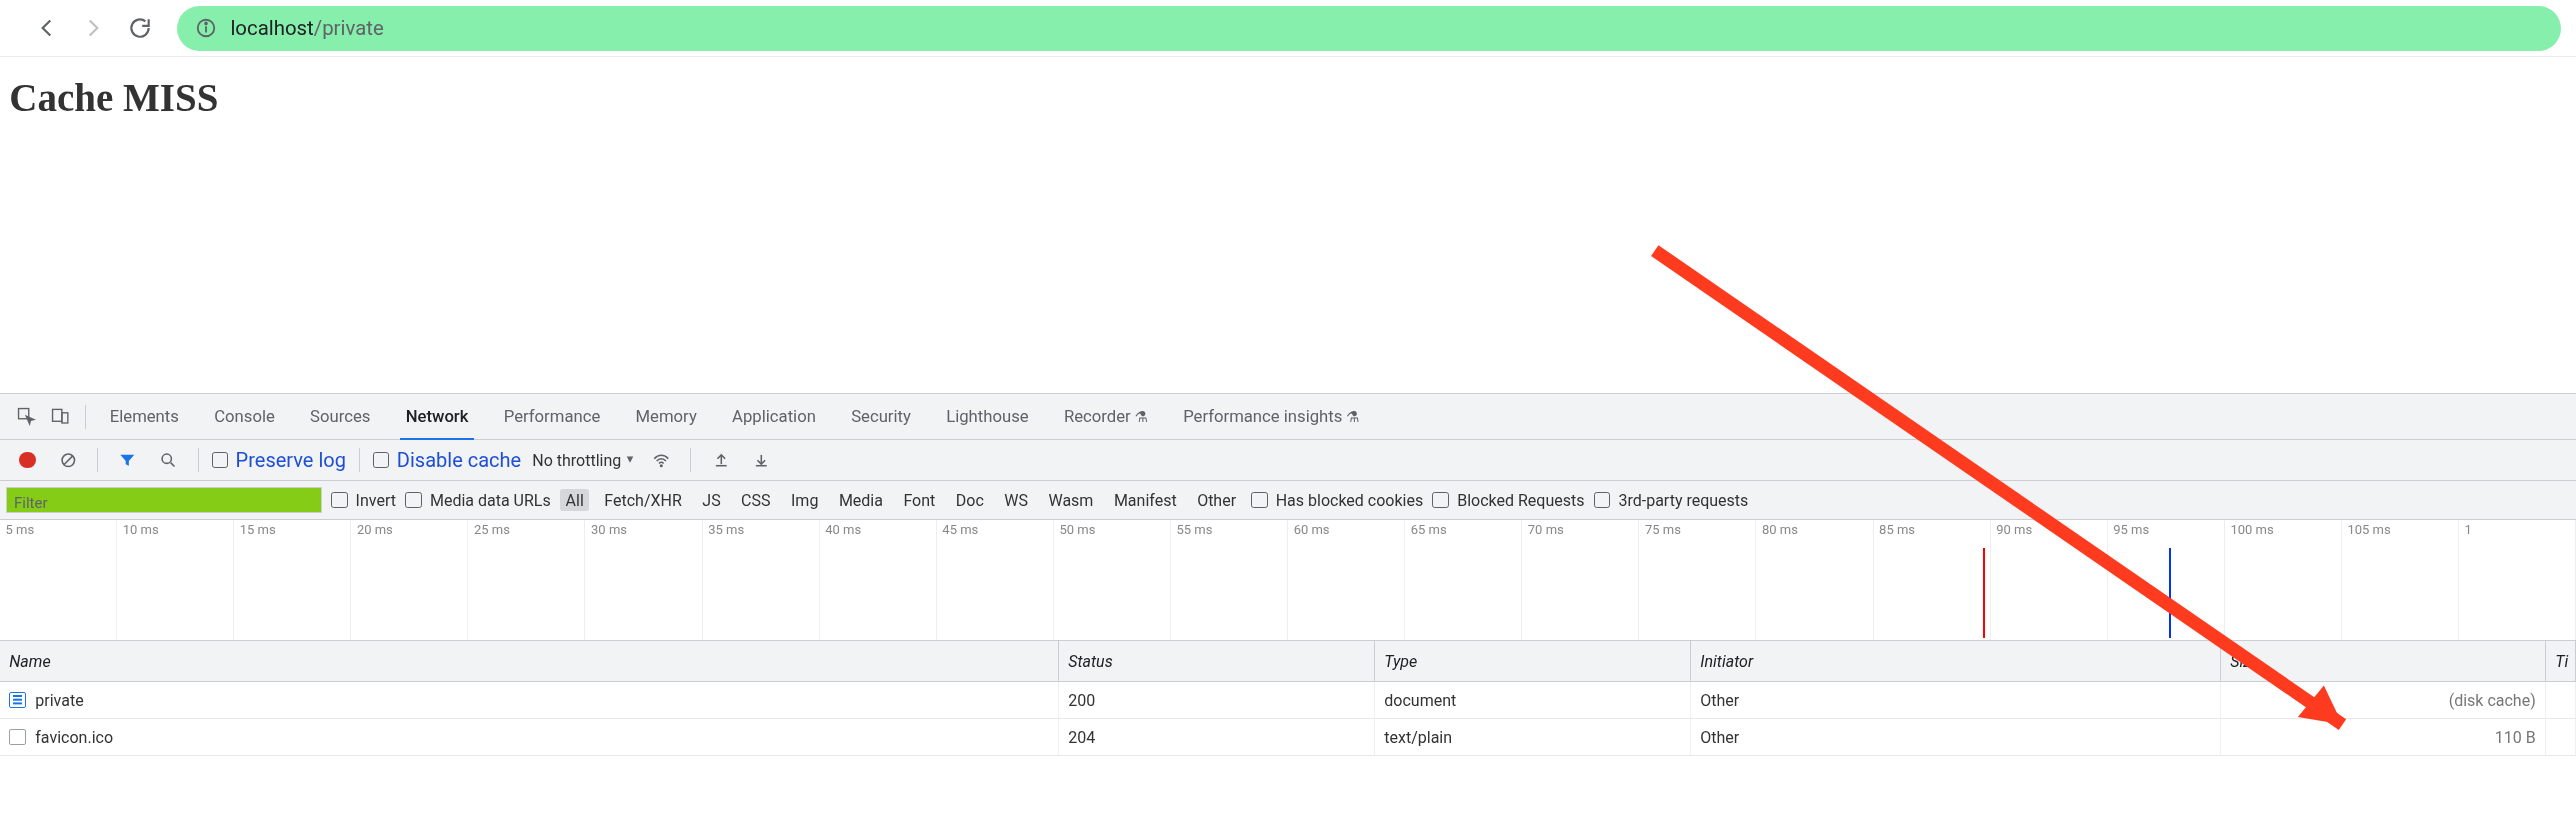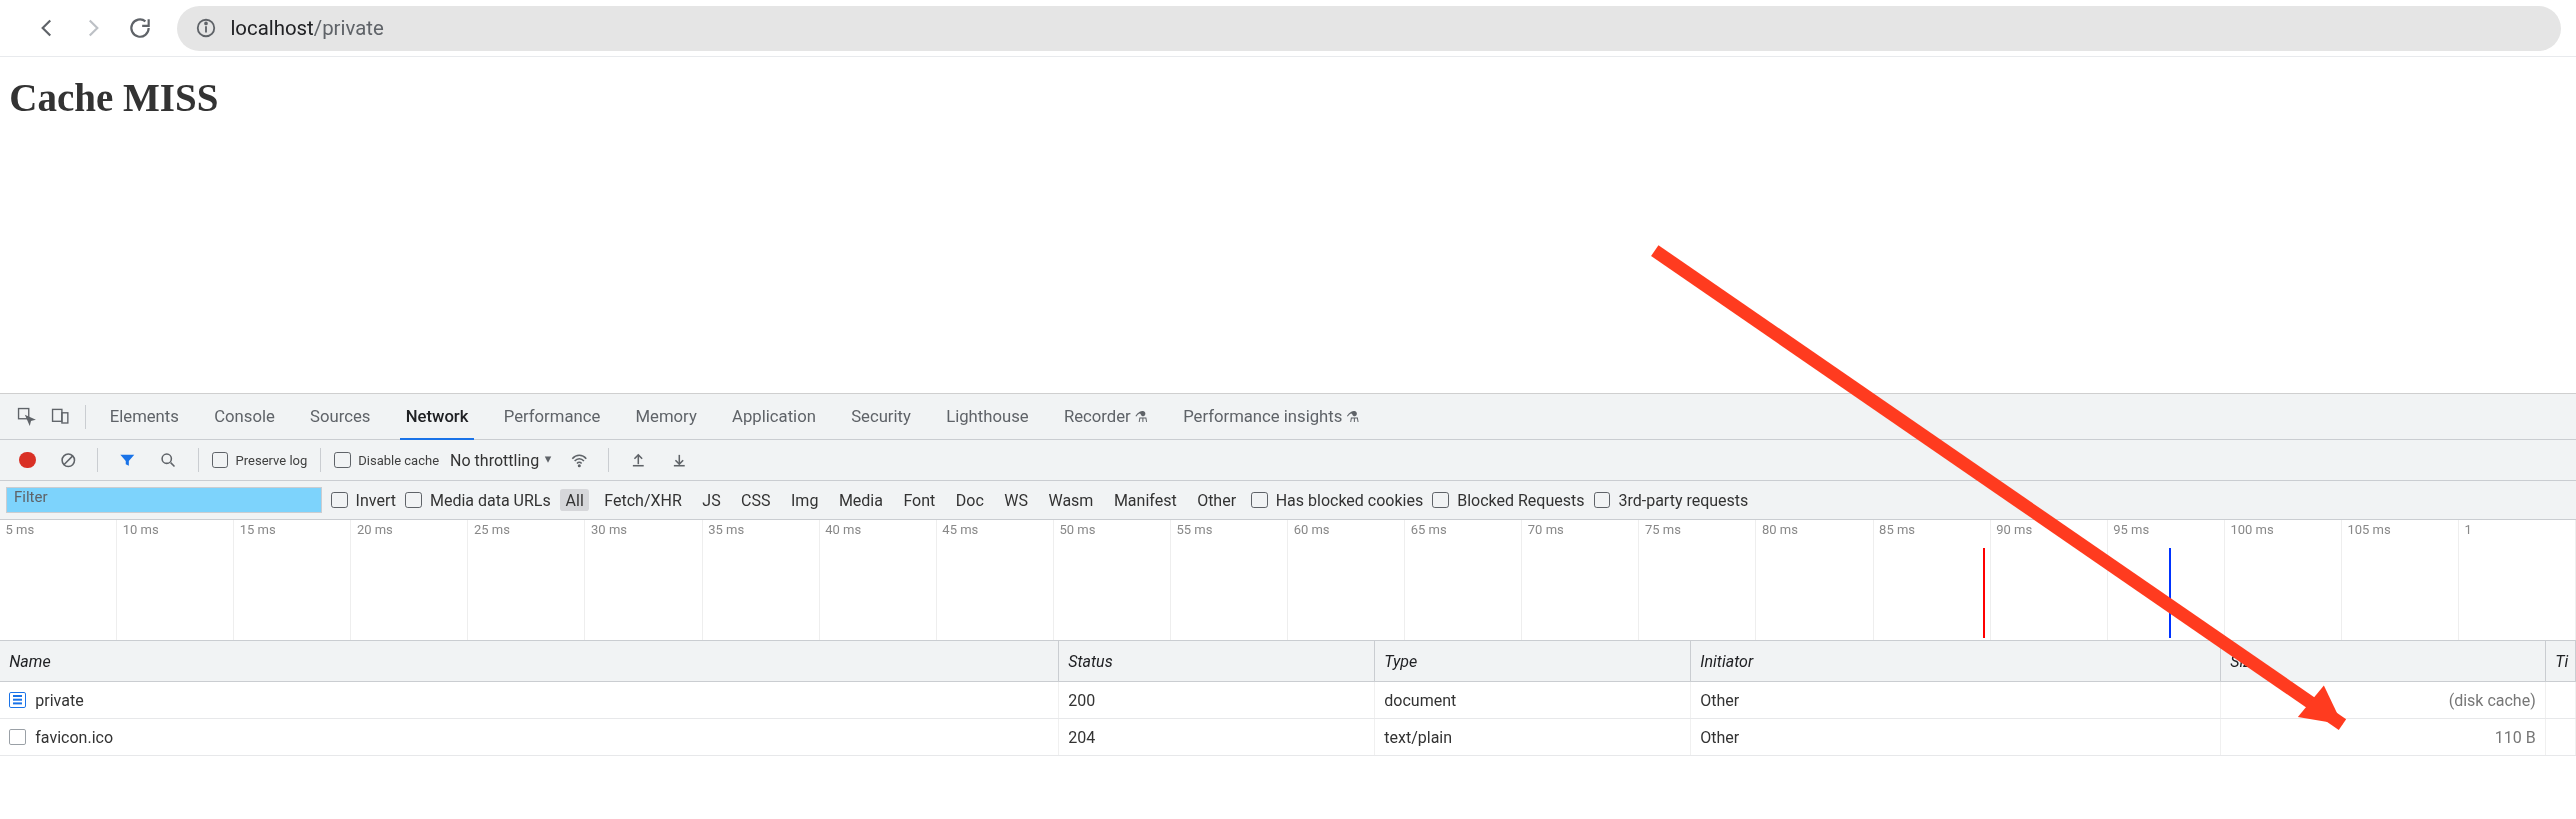--- a/index.html
+++ b/index.html
@@ -3,21 +3,21 @@
 <meta charset="utf-8">
 <style>
   * { box-sizing: border-box; }
   html, body { margin: 0; padding: 0; font-family: -apple-system, BlinkMacSystemFont, "Segoe UI", Roboto, Arial, sans-serif; font-size: 12px; color: #333; background: #fff; }
   .root { width: 2576px; height: 820px; position: relative; overflow: hidden; }
 
   
   .browser-toolbar { height: 56px; display: flex; align-items: center; padding: 0 15px 0 26px; background: #fff; gap: 5.6px; }
   .nav-btn { width: 41px; height: 41px; display: flex; align-items: center; justify-content: center; border-radius: 50%; cursor: pointer; }
   .nav-btn svg { width: 26px; height: 26px; }
-  .omnibox-wrap { flex: 1; display: flex; align-items: center; background: #e5e5e5; border-radius: 28px; height: 45px; padding: 0 18.6px; margin-left: 11px; gap: 13px; }
+  .omnibox-wrap { flex: 1; display: flex; align-items: center; background: #86efac; border-radius: 28px; height: 45px; padding: 0 18.6px; margin-left: 11px; gap: 13px; }
   .info-glyph { display:flex; align-items:center; justify-content:center; }
   .omnibox-text { font-size: 20.4px; color: #5f6368; }
   .omnibox-text .host { color: #202124; }
 
   .divider { height: 0.9px; background: #e8eaed; }
 
   
   .page-content { padding: 18.6px 0 0 9.3px; height: 335px; }
   .page-content h1 { margin: 0; font-family: "Times New Roman", serif; font-weight: bold; font-size: 39px; }
 
@@ -33,27 +33,27 @@
   .dt-tab.active { color:#202124; font-weight: 500; }
   .dt-tab.active::after { content:""; position:absolute; left:11px; right:11px; bottom:-0.9px; height:2.8px; background:#1a73e8; }
   .rec-pin { font-size: 15px; margin-left:3.7px; }
 
   
   .net-bar { height: 41px; display:flex; align-items:center; border-bottom:0.9px solid #cacdd1; padding: 0 11px; gap: 7.4px; }
   .rec-dot { width:16.7px; height:16.7px; border-radius:50%; background:#d93025; }
   .clear-glyph svg, .funnel-glyph svg, .search-glyph svg, .net-sett svg, .upload-g svg, .download-g svg { width:18.6px; height:18.6px; }
   .funnel-glyph svg { fill:#1a73e8; }
   .checkbox { width:16.7px; height:16.7px; border:1.4px solid #5f6368; border-radius:2.8px; display:inline-block; flex-shrink:0; }
-  .net-label { font-size: 13px; color:#404040; }
+  .net-label { font-size: 20px; color:#1d4ed8; }
   .throttling { display:flex; align-items:flex-start; gap:5.6px; font-size:16px; color:#333; margin: 0 3.7px; }
   .chev { font-size:13px; color:#5f6368; }
 
   
   .filter-bar { height: 39px; display:flex; align-items:center; border-bottom:0.9px solid #cacdd1; padding: 0 5.6px; gap: 9.3px; background:#f1f3f4; }
-  .filter-input { width: 316px; height: 26px; border:0.9px solid #cacdd1; background:#7dd3fc; padding:0 7.4px; font-size:15px; color:#5f6368; display:flex; align-items:flex-start; }
+  .filter-input { width: 316px; height: 26px; border:0.9px solid #cacdd1; background:#84cc16; padding:0 7.4px; font-size:15px; color:#5f6368; display:flex; align-items:flex-end; }
   .type-chip { font-size: 16px; color:#333; padding: 1.9px 5.6px; cursor:pointer; }
   .type-chip.sel { background:#d6d7da; border-radius:2.8px; }
   .fb-check { display:flex; align-items:center; gap:8px; font-size:16px; color:#333; }
 
   
   .overview { height: 121px; border-bottom:0.9px solid #cacdd1; background:#fff; position:relative; }
   .ov-ticks { position:absolute; top:0; left:0; right:0; height:26px; display:flex; }
   .ov-tick { flex:1; border-right:0.9px solid #eee; font-size:13px; color:#888; padding-left:5.6px; padding-top:1.9px; }
   .ov-grid { position:absolute; top:26px; bottom:0; left:0; right:0; display:flex; }
   .ov-col { flex:1; border-right:0.9px solid #eee; }

